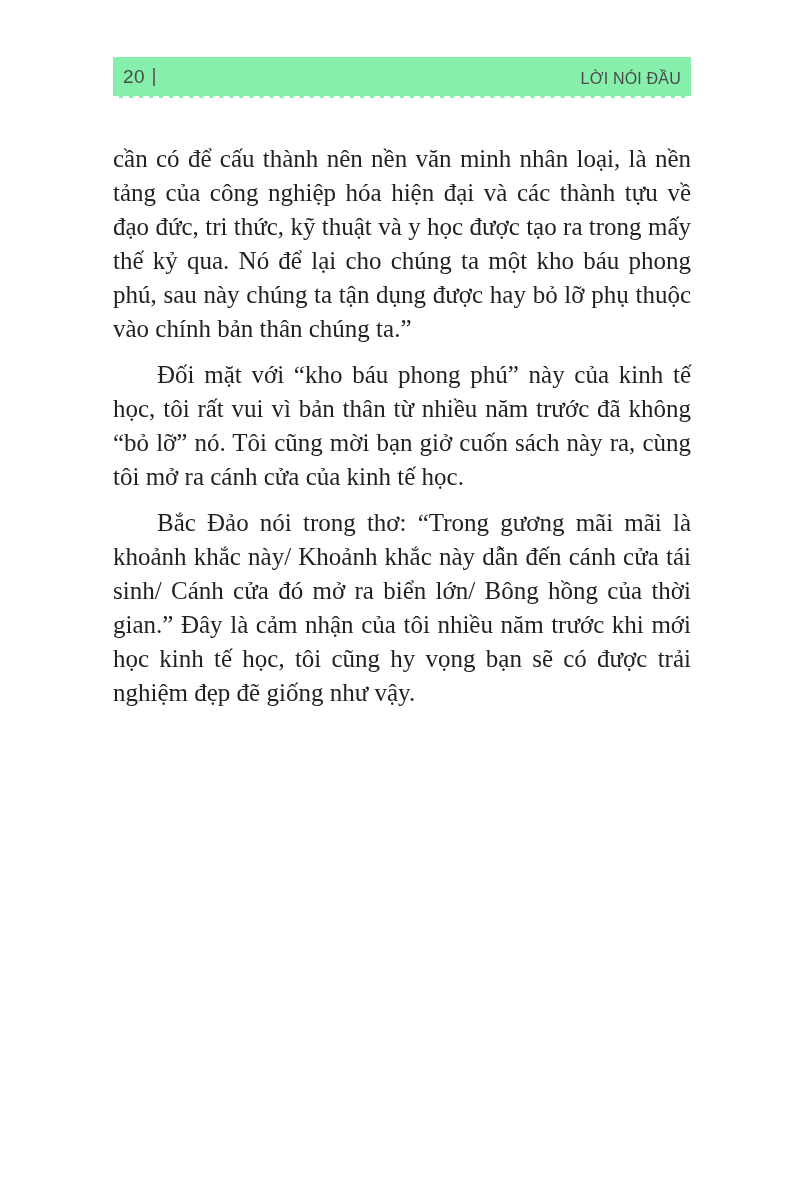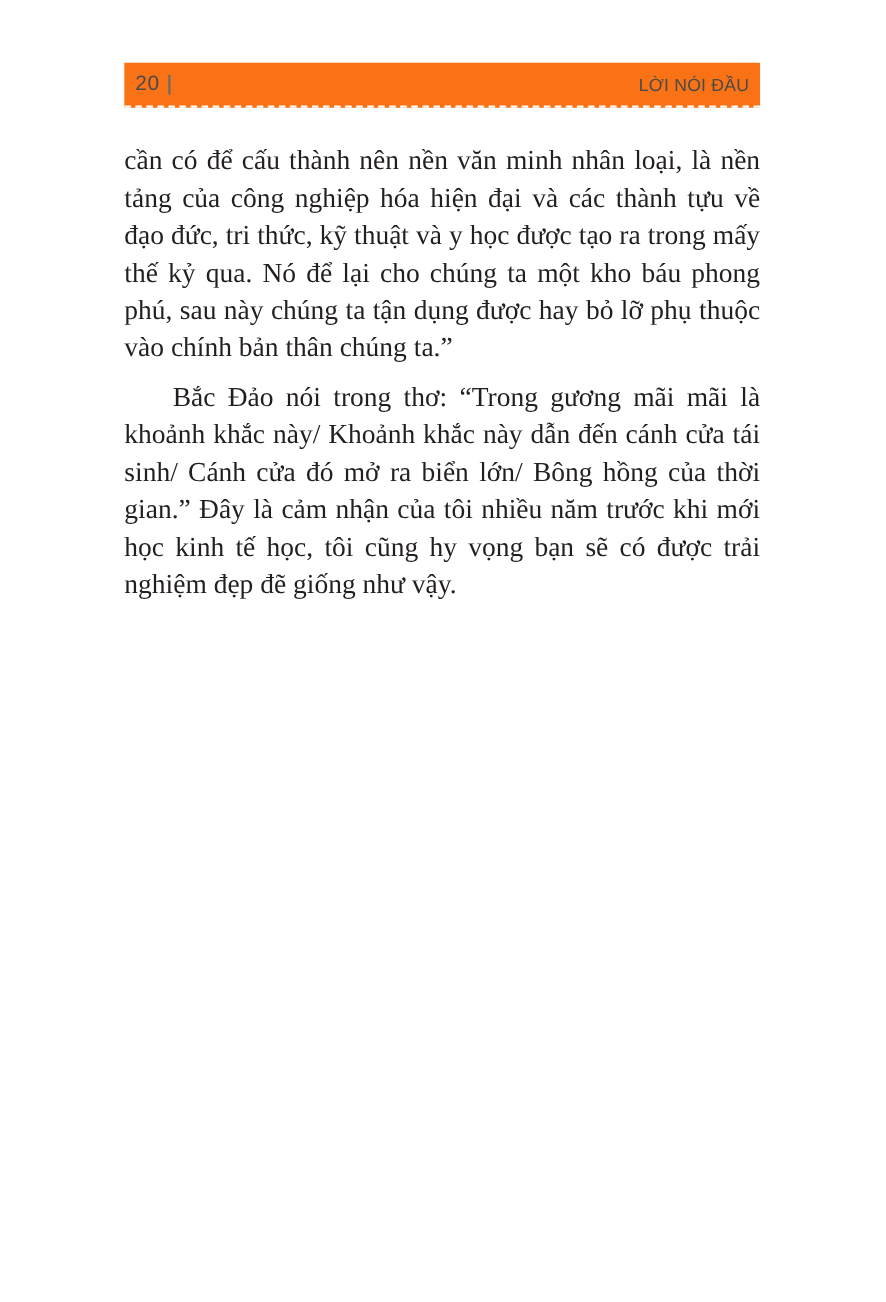--- a/index.html
+++ b/index.html
@@ -12,21 +12,21 @@
       height: 1184px;
       position: relative;
       overflow: hidden;
     }
     .page-header {
       position: absolute;
       left: 113px;
       top: 57px;
       width: 578px;
       height: 41px;
-      background: #f97316;
+      background: #86efac;
       border-bottom: 2px dashed #ffffff;
       box-sizing: border-box;
     }
     .page-number {
       position: absolute;
       left: 10px;
       top: 9px;
       font-family: "Liberation Sans", sans-serif;
       font-size: 19px;
       color: #4a4a4a;
@@ -53,33 +53,34 @@
       position: absolute;
       left: 113px;
       top: 130px;
       width: 578px;
       font-family: "Liberation Serif", serif;
       font-size: 25px;
       line-height: 34px;
       color: #231f20;
     }
     .body-text p {
-      margin: 0 0 11px 0;
+      margin: 12px 0 11px 0;
       text-align: justify;
       text-align-last: left;
     }
     .body-text p.indent {
       text-indent: 44px;
     }
   </style>
 </head>
 <body>
 
 <div class="page-header">
   <span class="page-number">20</span>
   <span class="page-sep"></span>
   <span class="running-head">LỜI NÓI ĐẦU</span>
 </div>
 
 <div class="body-text">
   <p>cần có để cấu thành nên nền văn minh nhân loại, là nền tảng của công nghiệp hóa hiện đại và các thành tựu về đạo đức, tri thức, kỹ thuật và y học được tạo ra trong mấy thế kỷ qua. Nó để lại cho chúng ta một kho báu phong phú, sau này chúng ta tận dụng được hay bỏ lỡ phụ thuộc vào chính bản thân chúng ta.”</p>
+  <p class="indent">Đối mặt với “kho báu phong phú” này của kinh tế học, tôi rất vui vì bản thân từ nhiều năm trước đã không “bỏ lỡ” nó. Tôi cũng mời bạn giở cuốn sách này ra, cùng tôi mở ra cánh cửa của kinh tế học.</p>
   <p class="indent">Bắc Đảo nói trong thơ: “Trong gương mãi mãi là khoảnh khắc này/ Khoảnh khắc này dẫn đến cánh cửa tái sinh/ Cánh cửa đó mở ra biển lớn/ Bông hồng của thời gian.” Đây là cảm nhận của tôi nhiều năm trước khi mới học kinh tế học, tôi cũng hy vọng bạn sẽ có được trải nghiệm đẹp đẽ giống như vậy.</p>
 </div>
 
 </body></html>

